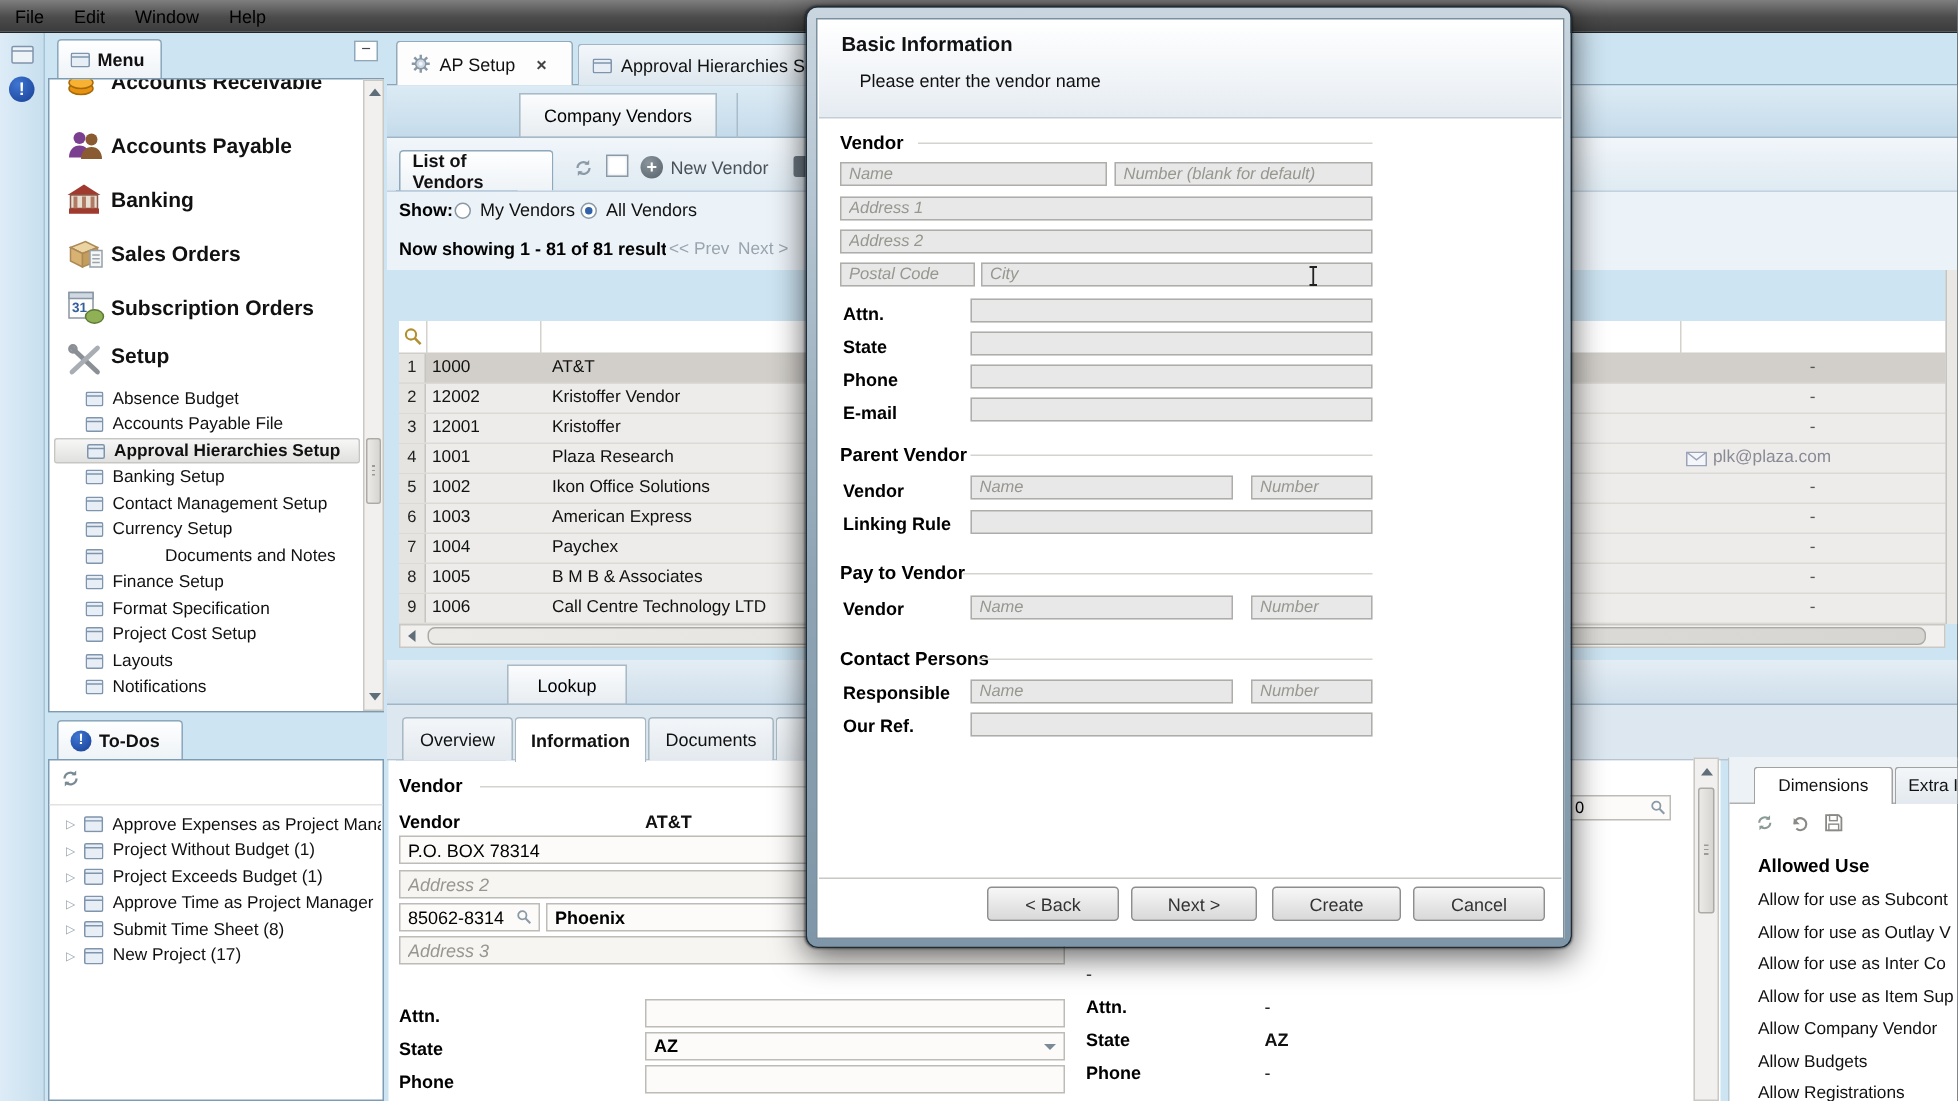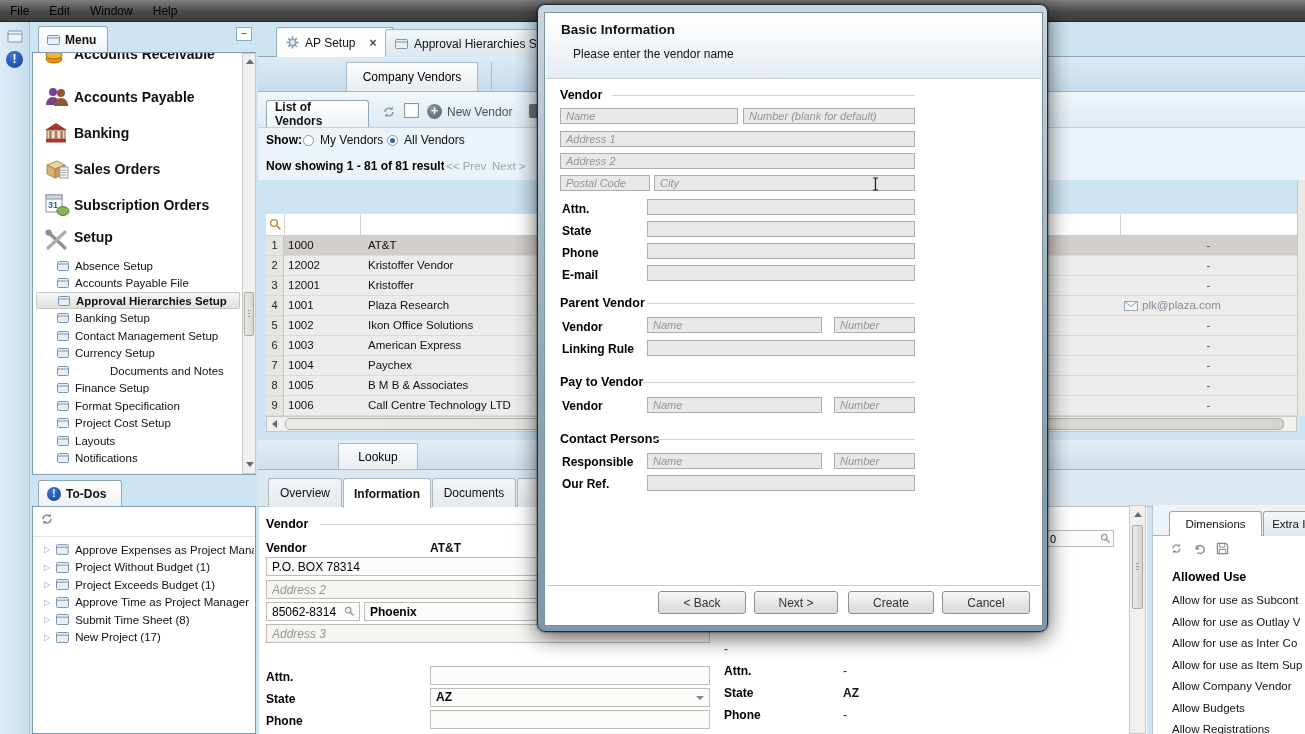--- a/index.html
+++ b/index.html
@@ -22,21 +22,21 @@
   .sb-track{background:#f1f0ee;border:1px solid #c9c8c3;}
   .sb-thumb{background:linear-gradient(90deg,#eceae7,#d7d5d1);border:1px solid #abaaa5;border-radius:2px;}
   .grip{position:absolute;left:3px;right:3px;top:50%;height:7px;margin-top:-4px;
         background:repeating-linear-gradient(#9b9a95 0 1px,transparent 1px 3px);}
   .tri-up{width:0;height:0;border-left:4px solid transparent;border-right:4px solid transparent;border-bottom:5px solid #5f6e79;}
   .tri-down{width:0;height:0;border-left:4px solid transparent;border-right:4px solid transparent;border-top:5px solid #5f6e79;}
   .tri-left{width:0;height:0;border-top:4px solid transparent;border-bottom:4px solid transparent;border-right:5px solid #5f6e79;}
   .caret-down{width:0;height:0;border-left:4px solid transparent;border-right:4px solid transparent;border-top:4px solid #7b8a95;}
   
   .doc-tab-active{background:#fdfdfd;border:1px solid #96a9b8;border-bottom:none;border-radius:3px 3px 0 0;
-                  display:flex;align-items:center;gap:6px;padding:1px 9px;margin-left:12px;}
+                  display:flex;align-items:center;gap:6px;padding:1px 9px;}
   .doc-tab{background:linear-gradient(#f3f7fa,#dde7ee);border:1px solid #a2b5c2;border-bottom:none;
            border-radius:3px 3px 0 0;display:flex;align-items:center;gap:6px;padding:0 9px;}
   .blue-tab{background:linear-gradient(#74abda,#3a78b4 45%,#2d6aa6);color:#fff;border:1px solid #1d5a8f;
             display:flex;align-items:flex-start;justify-content:center;margin-top:48px;}
   .lt-tab{background:linear-gradient(#fbfcfd,#e8edf1);border:1px solid #a9bac6;color:#000;
           display:flex;align-items:center;justify-content:center;}
   .sub-tab{background:linear-gradient(#f3f6f9,#e3e9ee);border:1px solid #a9b9c4;border-bottom:none;
            border-radius:3px 3px 0 0;display:flex;align-items:center;justify-content:center;}
   .sub-tab.on{background:#fff;font-weight:bold;}
   
@@ -156,21 +156,21 @@
         <circle cx="4.6" cy="4.6" r="2.4" fill="none" stroke="#8a9096" stroke-width="1.6"></circle>
       </svg>
     <span class="abs mi-label nw" style="left:41px;top:-2px;width:160px;line-height:32px;">Setup</span>
   </div>
 
   <div class="abs sub-item" style="left:36px;top:257px;width:200px;height:17px;">
     <svg width="12" height="10" viewBox="0 0 12 10">
         <rect x="0.5" y="0.5" width="11" height="9" rx="1" fill="#e8eef5" stroke="#7f94ad"></rect>
         <line x1="0.5" y1="3" x2="11.5" y2="3" stroke="#7f94ad"></line>
       </svg>
-    <span class="nw">Absence Setup</span>
+    <span class="nw">Absence Budget</span>
     </div>
   <div class="abs sub-item" style="left:36px;top:274.5px;width:200px;height:17px;">
     <svg width="12" height="10" viewBox="0 0 12 10">
         <rect x="0.5" y="0.5" width="11" height="9" rx="1" fill="#e8eef5" stroke="#7f94ad"></rect>
         <line x1="0.5" y1="3" x2="11.5" y2="3" stroke="#7f94ad"></line>
       </svg>
     <span class="nw">Accounts Payable File</span>
     </div>
   <div class="abs sub-item sel" style="left:36px;top:292px;width:204px;height:17px;">
     <svg width="12" height="10" viewBox="0 0 12 10">

